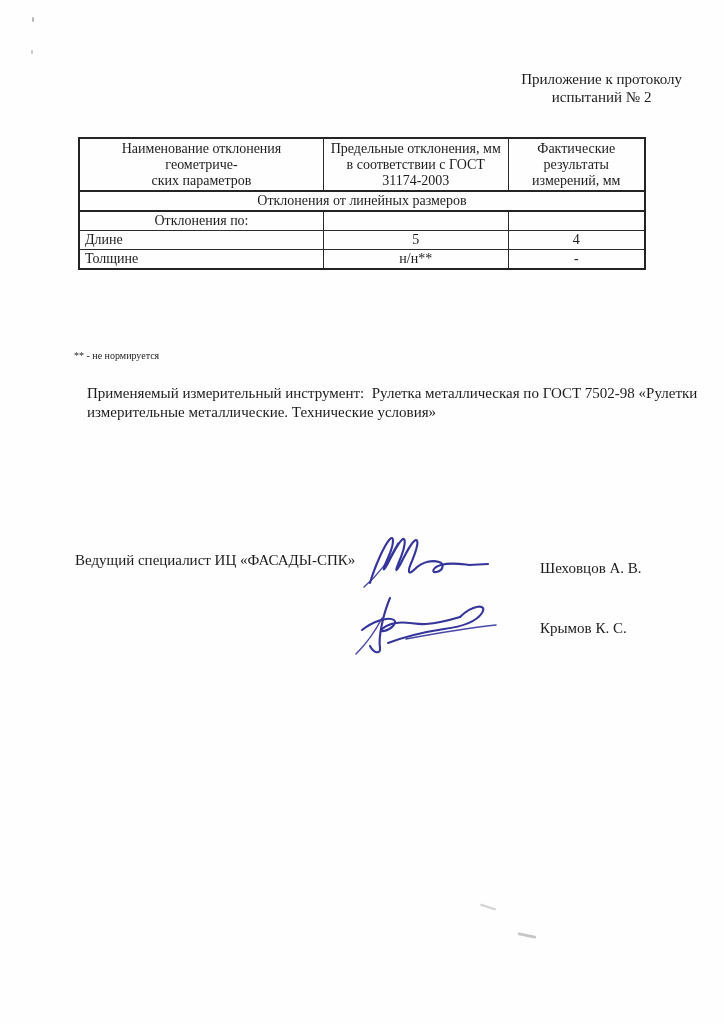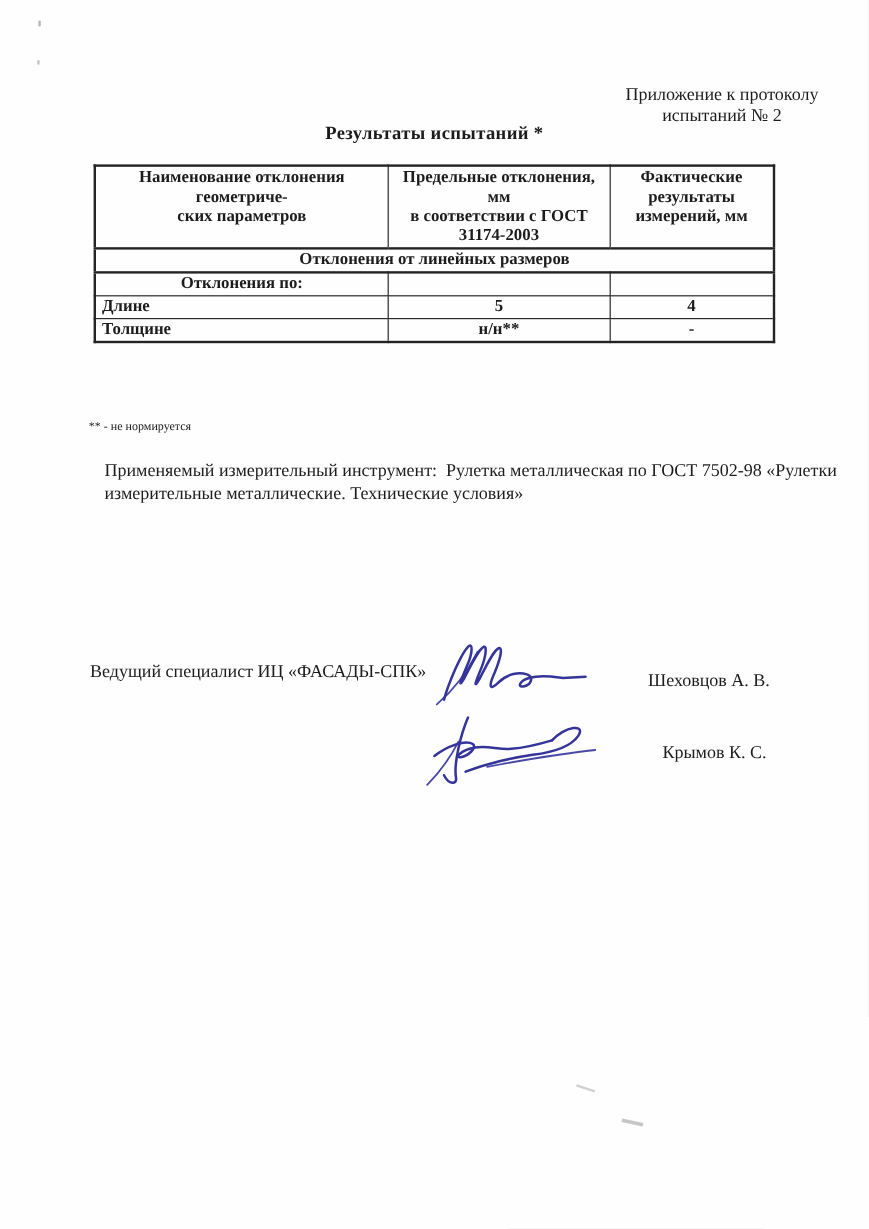--- a/index.html
+++ b/index.html
@@ -39,21 +39,21 @@
     left: 78px;
     width: 568px;
     border-collapse: collapse;
     font-size: 14px;
     table-layout: fixed;
   }
   table.results td, table.results th {
     border: 1px solid #2a2a2a;
     padding: 1px 5px;
     line-height: 16px;
-    font-weight: bold;
+    font-weight: normal;
     vertical-align: middle;
     overflow: hidden;
   }
   table.results { border: 2px solid #242424; }
   .col1 { width: 43.2%; }
   .col2 { width: 32.6%; }
   .col3 { width: 24.2%; }
   tr.head-row th {
     text-align: center;
     vertical-align: top;
@@ -113,21 +113,20 @@
 <div class="page">
 
   <div class="speck speck-1"></div>
   <div class="speck speck-2"></div>
 
   <div class="header-note">
     <div>Приложение к протоколу</div>
     <div>испытаний № 2</div>
   </div>
 
-  <div class="doc-title">Результаты испытаний *</div>
 
   <table class="results">
     <colgroup>
       <col class="col1">
         <col class="col2">
         <col class="col3">
     </colgroup>
     <tbody>
       <tr class="head-row">
         <th class="pre">Наименование отклонения геометриче-
@@ -170,18 +169,18 @@
   </svg>
   <div class="sig-name" style="top:560px;">Шеховцов А. В.</div>
 
   <svg class="sig-svg" style="left:348px; top:592px;" width="152" height="66" viewBox="0 0 152 66" aria-hidden="true">
     <path class="sig-stroke" d="M42,6 C36,20 30,44 32,56 C33,62 26,62 22,54"></path>
     <path class="sig-stroke" d="M14,38 C24,30 40,24 46,28 C50,31 42,38 36,39 C30,40 36,33 48,31 C58,29 68,33 78,32 C92,31 102,28 112,25"></path>
     <path class="sig-stroke" d="M112,25 C124,13 140,11 134,21 C128,30 112,35 96,37 C76,40 56,45 40,51"></path>
     <path class="sig-stroke thin" d="M58,47 C90,41 120,36 148,33"></path>
     <path class="sig-stroke thin" d="M8,62 C18,52 28,38 34,26"></path>
   </svg>
-  <div class="sig-name" style="top:620px;margin-left:12px;">Крымов К. С.</div>
+  <div class="sig-name" style="top:620px;">Крымов К. С.</div>
 
   <div class="smudge smudge-1"></div>
   <div class="smudge smudge-2"></div>
 
 </div>
 
 </body></html>

